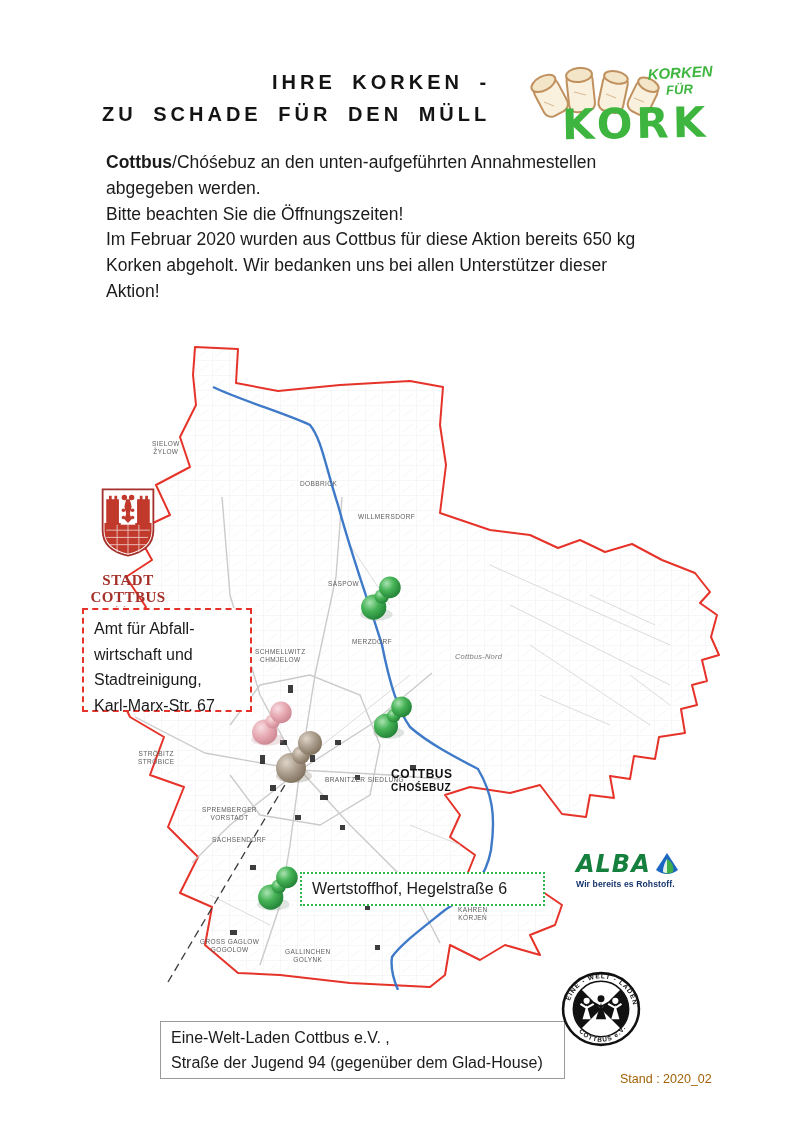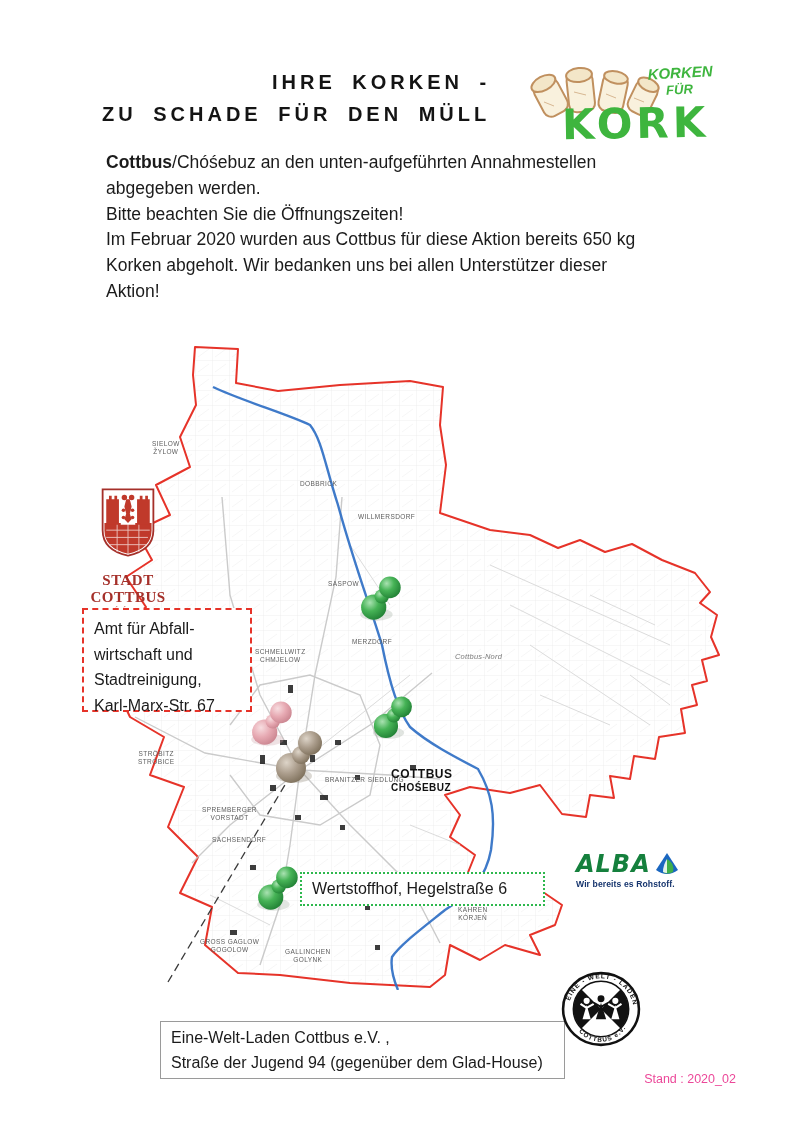--- a/index.html
+++ b/index.html
@@ -42,22 +42,22 @@
   .stadt .t2{font-family:"Liberation Serif", serif;font-size:10px;color:#c4736e;letter-spacing:1.5px;}
   
   .alba{position:absolute;left:576px;top:850px;width:120px;z-index:4;}
   .alba-row{display:flex;align-items:center;gap:4px;}
   .alba-name{font-weight:800;font-style:italic;font-size:24px;color:#15803d;letter-spacing:1px;
              font-family:"DejaVu Sans", sans-serif;}
   .alba-tag{font-size:8.6px;font-weight:bold;color:#16356e;margin-top:1px;letter-spacing:.1px;}
   
   .ewl{position:absolute;left:560px;top:970px;z-index:4;}
   
-  .stand{position:absolute;left:620px;top:1072px;width:140px;text-align:center;font-size:12.5px;
-         color:#ec4899;z-index:2;}
+  .stand{position:absolute;left:620px;top:1072px;width:140px;text-align:left;font-size:12.5px;
+         color:#a16207;z-index:2;}
 </style>
 </head>
 <body>
 
 <div class="page">
 
   <div class="title"><span>IHRE KORKEN -</span>
 <span>ZU SCHADE FÜR DEN MÜLL</span></div>
 
   <div class="kork-logo">

